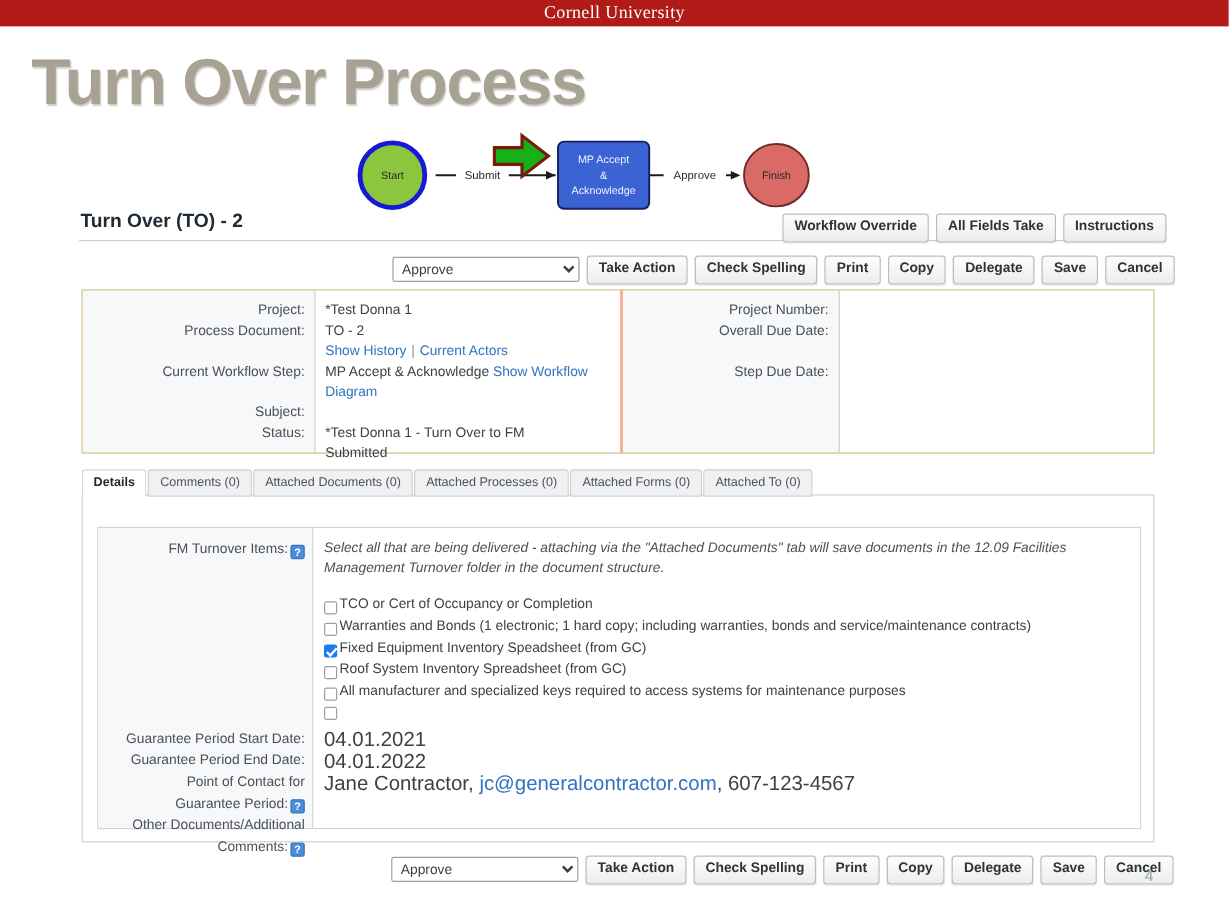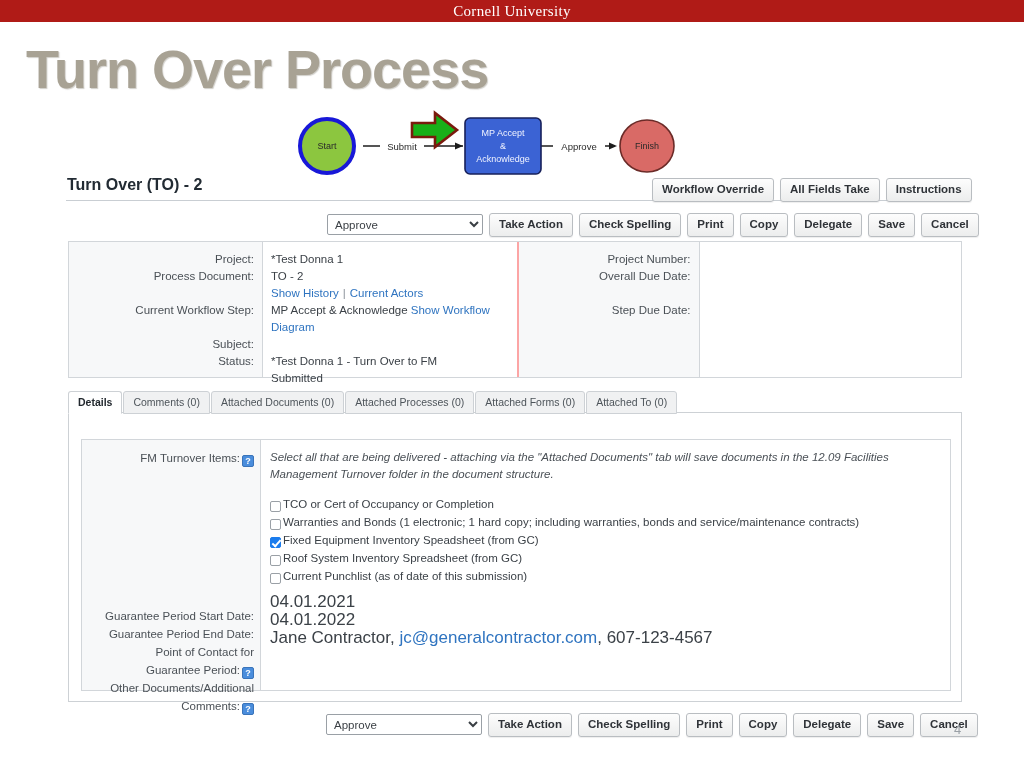--- a/index.html
+++ b/index.html
@@ -356,21 +356,24 @@
         <div class="cb-row">
           <span class="cbox checked"></span>
           <span>Fixed Equipment Inventory Speadsheet (from GC)</span>
         </div>
         <div class="cb-row">
           <span class="cbox"></span>
           <span>Roof System Inventory Spreadsheet (from GC)</span>
         </div>
         <div class="cb-row">
           <span class="cbox"></span>
-          <span>Current Punchlist (as of date of this submission)</span>
+          <span>All manufacturer and specialized keys required to access systems for maintenance purposes</span>
+        </div>
+        <div class="cb-row">
+          <span class="cbox"></span>
         </div>
       </div>
 
       <div class="fvalue" style="margin-top:8px">04.01.2021</div>
       <div class="fvalue">04.01.2022</div>
       <div class="fvalue">
         <span>Jane Contractor,</span>
         <a class="lnk" href="#">jc@generalcontractor.com</a><span>, 607-123-4567</span>
       </div>
     </div>

